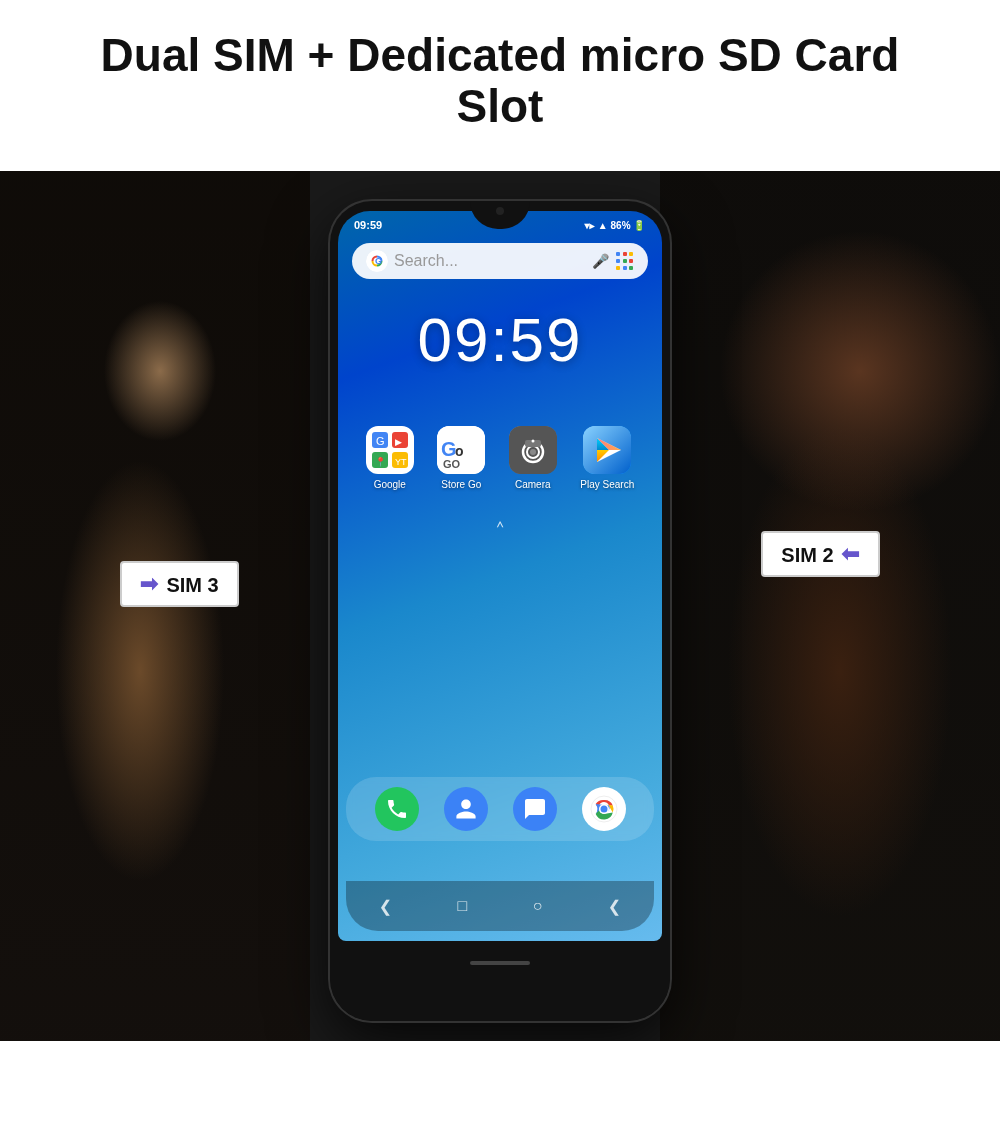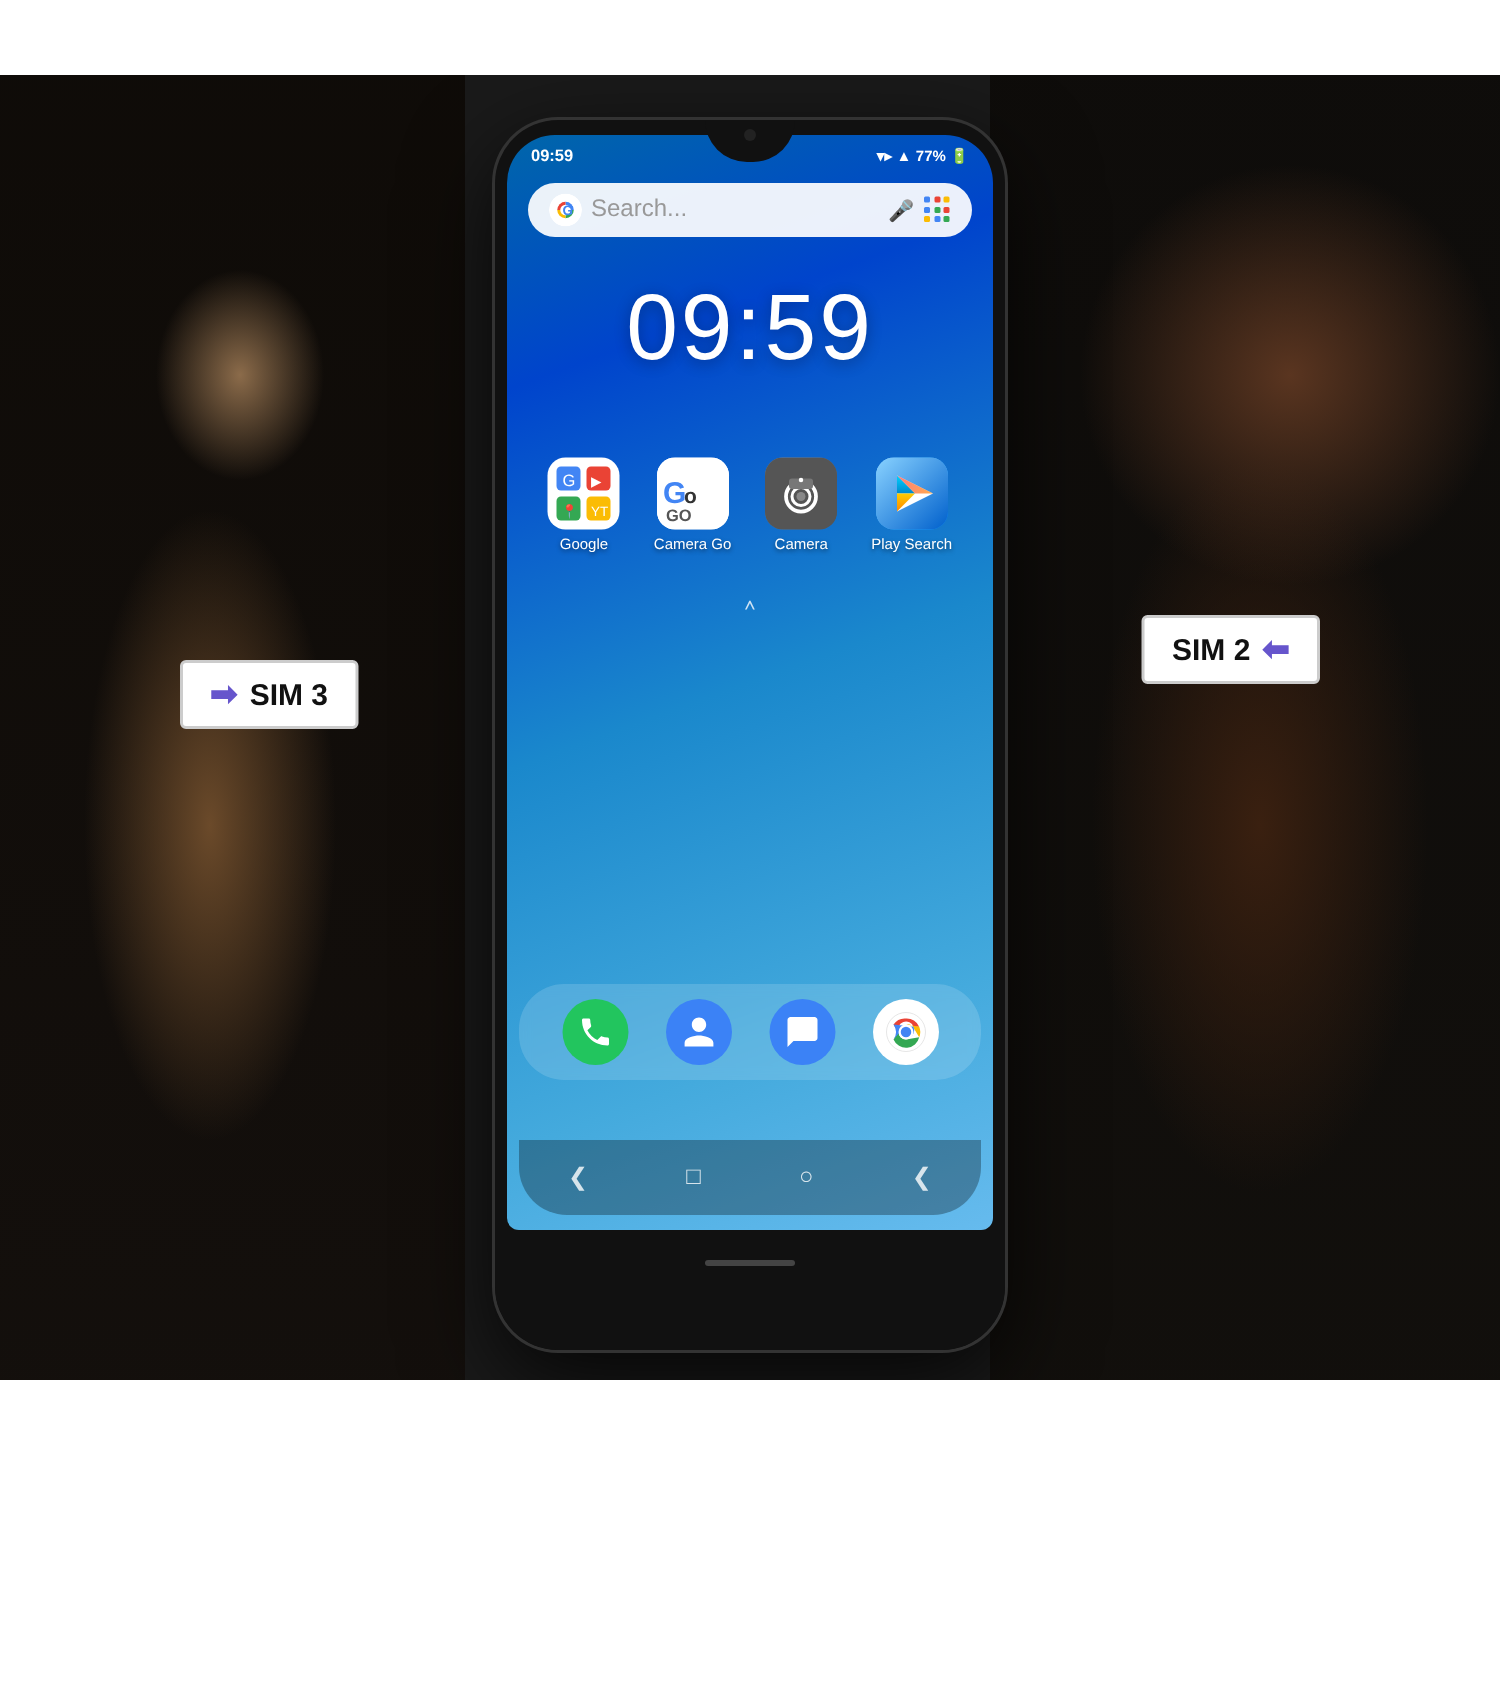--- a/index.html
+++ b/index.html
@@ -342,20 +342,21 @@
     
     .gd-blue { background: #4285f4; }
     .gd-red { background: #ea4335; }
     .gd-yellow { background: #fbbc04; }
     .gd-green { background: #34a853; }
   </style>
 </head>
 <body>
 
 <div class="top-section">
+  <h1 class="main-title">Dual SIM + Dedicated micro SD Card Slot</h1>
 </div>
 
 <div class="dark-section">
 
   <div class="figure-left"></div>
 
   <div class="figure-right"></div>
 
   <div class="sim-label sim1-label">
     <span class="arrow-right">➡</span>
@@ -374,21 +375,21 @@
         <div style="width:8px;height:8px;background:#222;border-radius:50%;margin:6px auto 0;"></div>
       </div>
 
       <div class="phone-screen">
 
         <div class="status-bar">
           <span>09:59</span>
           <div class="status-right">
             <span>▾▸</span>
             <span>▲</span>
-            <span>77%</span>
+            <span>86%</span>
             <span>🔋</span>
           </div>
         </div>
 
         <div class="search-bar">
 
           <div style="width:22px;height:22px;flex-shrink:0;border-radius:50%;overflow:hidden;position:relative;">
             <svg width="22" height="22" viewBox="0 0 22 22">
               <circle cx="11" cy="11" r="11" fill="white"></circle>
               <path d="M11 5.5 A5.5 5.5 0 0 1 16.5 11 L11 11 Z" fill="#4285f4"></path>
@@ -447,21 +448,21 @@
                 <rect width="48" height="48" rx="10" fill="white"></rect>
                 <text x="4" y="30" font-size="20" font-weight="bold" font-family="Arial">
                   <tspan fill="#4285f4">G</tspan>
                 </text>
                 <text x="18" y="30" font-size="14" font-weight="bold" font-family="Arial">
                   <tspan fill="#333">o</tspan>
                 </text>
                 <text x="6" y="42" font-size="11" font-weight="bold" font-family="Arial" fill="#555">GO</text>
               </svg>
             </div>
-            <span class="app-label">Camera Go</span>
+            <span class="app-label">Store Go</span>
           </div>
 
           <div class="app-item">
             <div class="app-icon camera-app">
               <svg width="48" height="48" viewBox="0 0 48 48">
                 <rect width="48" height="48" rx="10" fill="#555"></rect>
                 <circle cx="24" cy="26" r="10" fill="none" stroke="white" stroke-width="2.5"></circle>
                 <circle cx="24" cy="26" r="6" fill="none" stroke="white" stroke-width="2"></circle>
                 <rect x="16" y="14" width="16" height="7" rx="2" fill="#777"></rect>
                 <circle cx="24" cy="15" r="1.5" fill="white"></circle>

